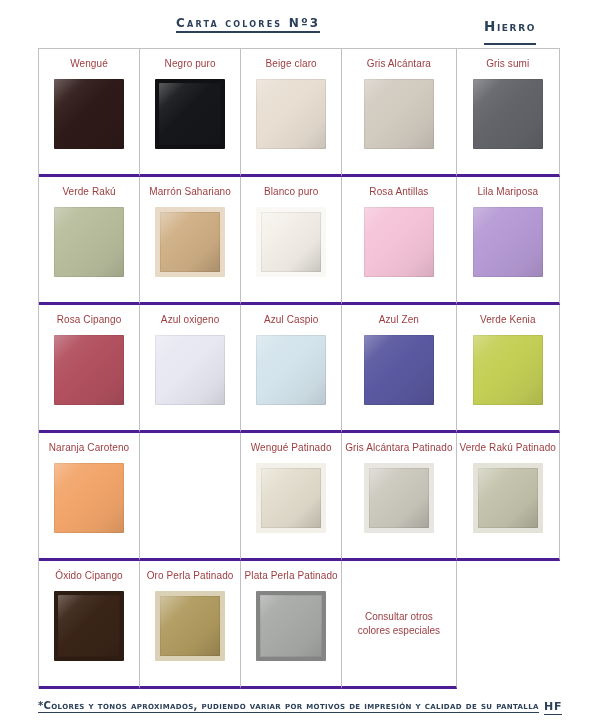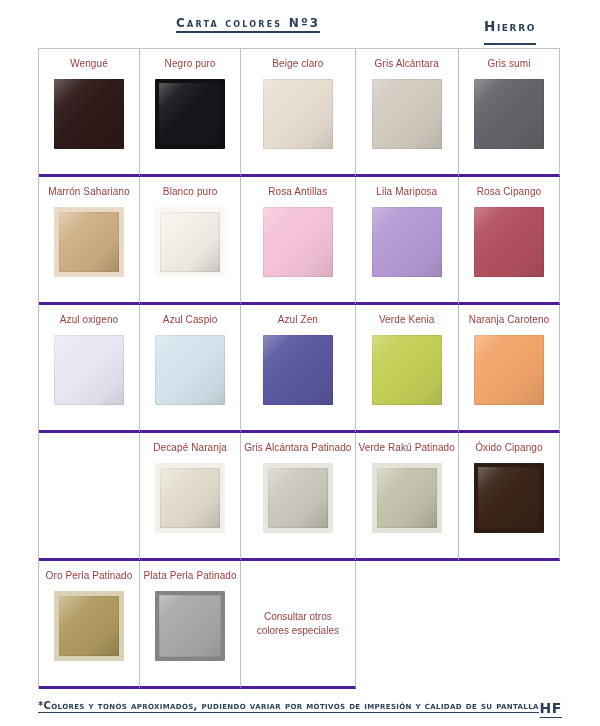--- a/index.html
+++ b/index.html
@@ -158,21 +158,21 @@
     color: #2c4159;
     border-bottom: 1px solid #2c4159;
     padding-bottom: 1px;
     white-space: nowrap;
   }
   .footer-mark {
     position: absolute;
     right: 0;
     top: 0;
     font-family: "DejaVu Sans", sans-serif;
-    font-size: 14px;
+    font-size: 11px;
     font-variant: small-caps;
     font-weight: bold;
     letter-spacing: 0.6px;
     color: #2c4159;
     border-bottom: 1px solid #2c4159;
     padding-bottom: 1px;
   }
 </style>
 </head>
 <body>
@@ -207,20 +207,26 @@
         <div class="swatch light-edge" style="background: rgb(210, 203, 192);"></div>
       </div>
     </div>
     <div class="cell">
       <div class="cell-label">Gris sumi</div>
       <div class="swatch-wrap">
         <div class="swatch light-edge" style="background: rgb(99, 100, 105);"></div>
       </div>
     </div>
     <div class="cell">
+      <div class="cell-label">Verde Rakú</div>
+      <div class="swatch-wrap">
+        <div class="swatch light-edge" style="background: rgb(183, 189, 156);"></div>
+      </div>
+    </div>
+    <div class="cell">
       <div class="cell-label">Marrón Sahariano</div>
       <div class="swatch-wrap">
         <div class="swatch light-edge framed" style="background: rgb(207, 174, 131);"></div>
       </div>
     </div>
     <div class="cell">
       <div class="cell-label">Blanco puro</div>
       <div class="swatch-wrap">
         <div class="swatch light-edge framed" style="background: rgb(243, 239, 232);"></div>
       </div>
@@ -268,21 +274,21 @@
       </div>
     </div>
     <div class="cell">
       <div class="cell-label">Naranja Caroteno</div>
       <div class="swatch-wrap">
         <div class="swatch light-edge" style="background: rgb(242, 165, 106);"></div>
       </div>
     </div>
     <div class="cell"></div>
     <div class="cell">
-      <div class="cell-label">Decapé Naranja</div>
+      <div class="cell-label">Wengué Patinado</div>
       <div class="swatch-wrap">
         <div class="swatch light-edge framed" style="background: rgb(226, 221, 205);"></div>
       </div>
     </div>
     <div class="cell">
       <div class="cell-label">Gris Alcántara Patinado</div>
       <div class="swatch-wrap">
         <div class="swatch light-edge framed" style="background: rgb(203, 200, 189);"></div>
       </div>
     </div>

